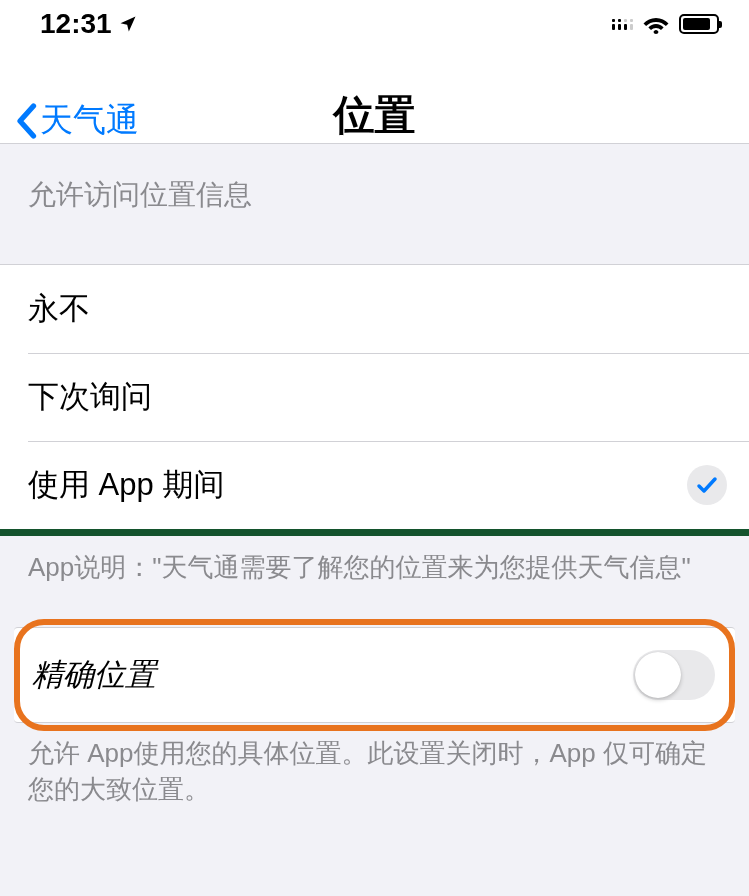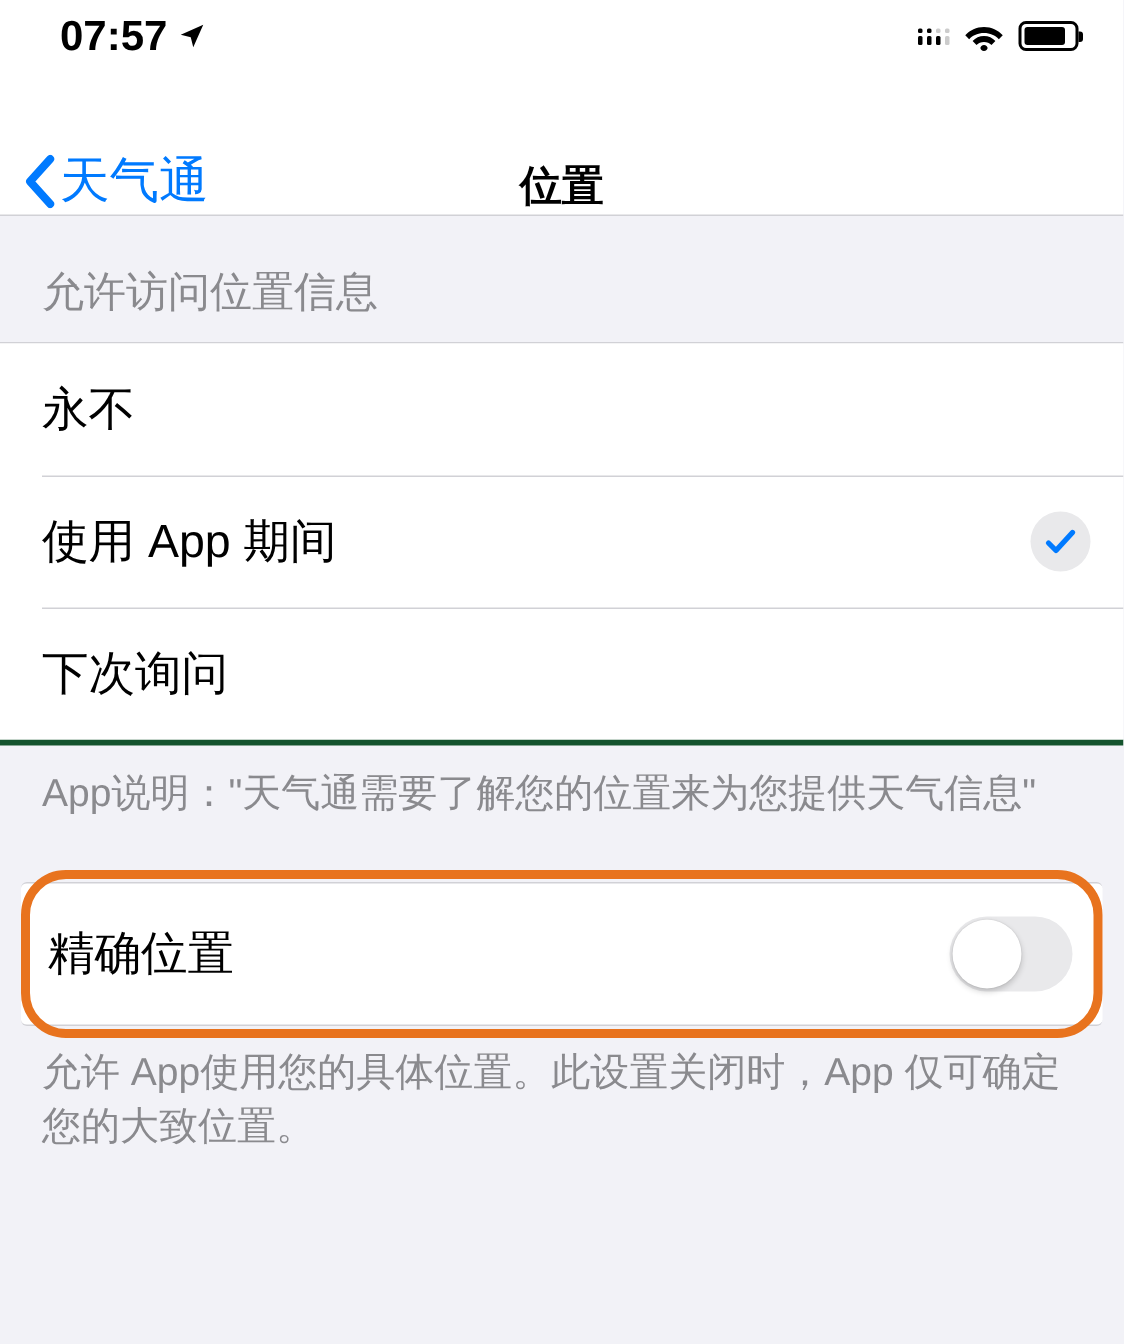--- a/index.html
+++ b/index.html
@@ -102,36 +102,37 @@
       cursor: pointer;
     }
     .chevron-back {
       width: 24px;
       height: 36px;
     }
     .nav-title {
       position: absolute;
       left: 50%;
       transform: translateX(-50%);
-      font-size: 28px;
+      font-size: 41px;
       font-weight: 600;
       color: #000;
     }
     .spacer-top {
       height: 32px;
     }
     .section-header {
       padding: 0 28px 14px 28px;
       font-size: 28px;
       color: #8a8a8e;
     }
     .list {
       background: #fff;
       border-top: 1px solid #d1d1d6;
-      border-bottom: 4px solid #14532d;
+      border-bottom: 7px solid #14532d;
+      margin-top: 36px;
     }
     .list-item {
       height: 88px;
       display: flex;
       align-items: center;
       justify-content: space-between;
       padding: 0 22px 0 28px;
       font-size: 31px;
       color: #000;
       cursor: pointer;
@@ -196,20 +197,21 @@
       background: #fff;
       border-top: 1px solid #d1d1d6;
       border-bottom: 1px solid #d1d1d6;
       display: flex;
       align-items: center;
       justify-content: space-between;
       padding: 0 20px 0 18px;
       font-size: 31px;
       color: #000;
       border-radius: 4px;
+      font-style: italic;
     }
     .toggle {
       width: 82px;
       height: 50px;
       border-radius: 50px;
       background: #e9e9eb;
       position: relative;
       cursor: pointer;
     }
     .toggle-knob {
@@ -227,21 +229,21 @@
       font-size: 26px;
       color: #8a8a8e;
       line-height: 1.4;
     }
   </style>
 </head>
 <body>
 
 <div class="status-bar">
   <div class="status-left">
-    <span class="status-time">07:57</span>
+    <span class="status-time">12:31</span>
     <svg class="location-arrow" viewBox="0 0 24 24" fill="#000">
       <path d="M3 11l18-8-8 18-2-8-8-2z"></path>
     </svg>
   </div>
   <div class="status-right">
     <div class="signal-5g">
       <div class="sig-row">
         <span class="sig-dot" style="background:#000;height:3px;"></span>
         <span class="sig-dot" style="background:#000;height:3px;"></span>
         <span class="sig-dot" style="background:#ccc;height:3px;"></span>
@@ -275,32 +277,32 @@
 
 <div class="spacer-top"></div>
 
 <div class="section-header">允许访问位置信息</div>
 
 <div class="list">
   <div class="list-item">
     <span>永不</span>
   </div>
   <div class="list-item">
+    <span>下次询问</span>
+  </div>
+  <div class="list-item">
     <span>使用 App 期间</span>
     <div class="checkmark">
       <div class="check-circle">
         <svg class="check-svg" viewBox="0 0 24 24" fill="none" stroke="#007aff" stroke-width="3.5" stroke-linecap="round" stroke-linejoin="round">
           <polyline points="4,13 9,18 20,6"></polyline>
         </svg>
       </div>
     </div>
   </div>
-  <div class="list-item">
-    <span>下次询问</span>
-  </div>
 </div>
 
 <div class="section-footer">App说明："天气通需要了解您的位置来为您提供天气信息"</div>
 
 <div class="gap"></div>
 
 <div class="highlight-wrap">
   <div class="toggle-row">
     <span>精确位置</span>
     <div class="toggle">

